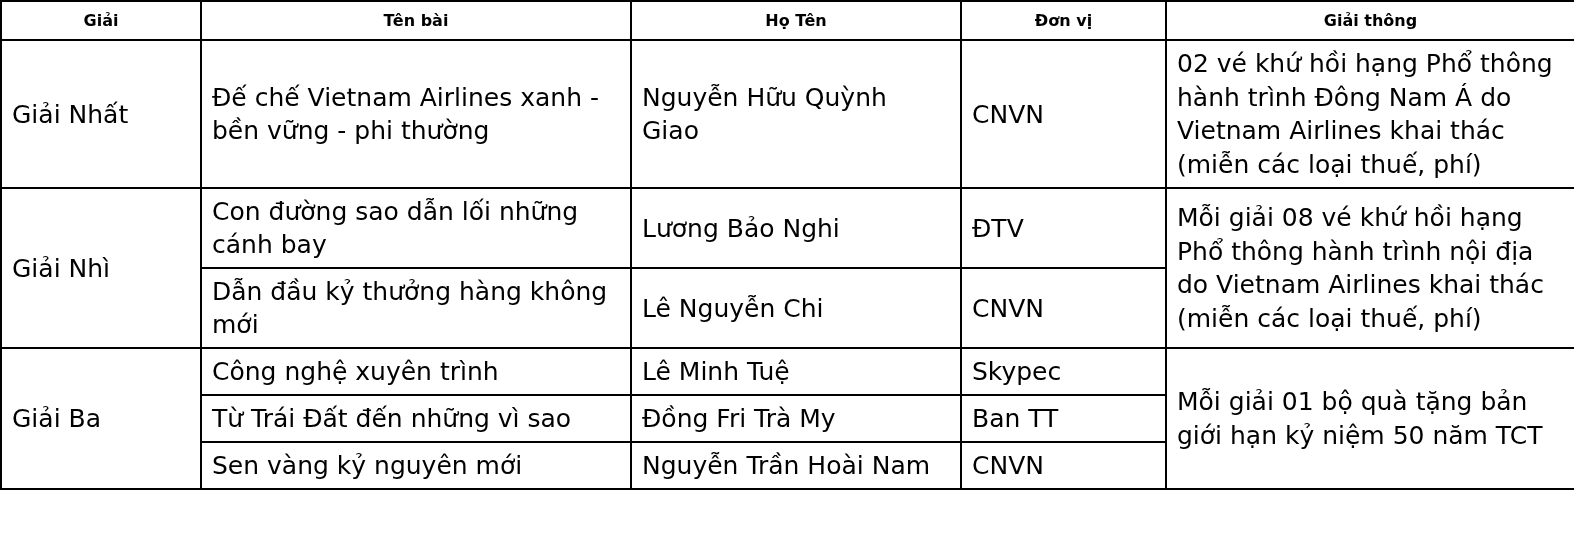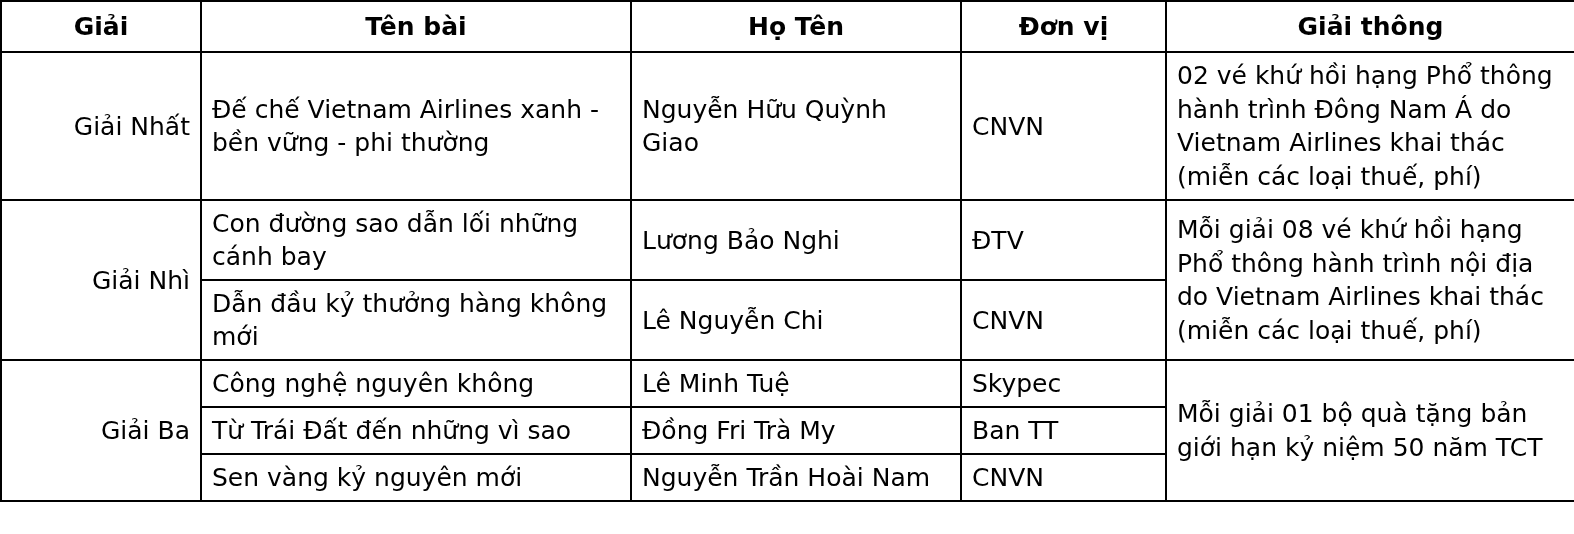--- a/index.html
+++ b/index.html
@@ -25,24 +25,24 @@
     vertical-align: middle;
     font-size: 25px;
     line-height: 1.32;
     font-weight: normal;
     text-align: left;
   }
   .award-table thead th {
     font-weight: bold;
     text-align: center;
     padding: 8px 13px;
-    font-size: 25px;
+    font-size: 16px;
   }
   td.prize-name {
-    text-align: right;
+    text-align: left;
   }
   .col-prize   { width: 200px; }
   .col-title   { width: 430px; }
   .col-person  { width: 330px; }
   .col-unit    { width: 205px; }
   .col-reward  { width: 409px; }
   .cell-text {
     display: block;
     white-space: pre-line;
   }
@@ -117,21 +117,21 @@
       <td>
         <span class="cell-text">CNVN</span>
       </td>
     </tr>
 
     <tr>
       <td class="prize-name" rowspan="3">
         <span class="cell-text">Giải Ba</span>
       </td>
       <td>
-        <span class="cell-text">Công nghệ nguyên không</span>
+        <span class="cell-text">Công nghệ xuyên trình</span>
       </td>
       <td>
         <span class="cell-text">Lê Minh Tuệ</span>
       </td>
       <td>
         <span class="cell-text">Skypec</span>
       </td>
       <td class="reward-cell" rowspan="3">
         <span class="cell-text">Mỗi giải 01 bộ quà tặng bản giới hạn kỷ niệm 50 năm TCT</span>
       </td>

